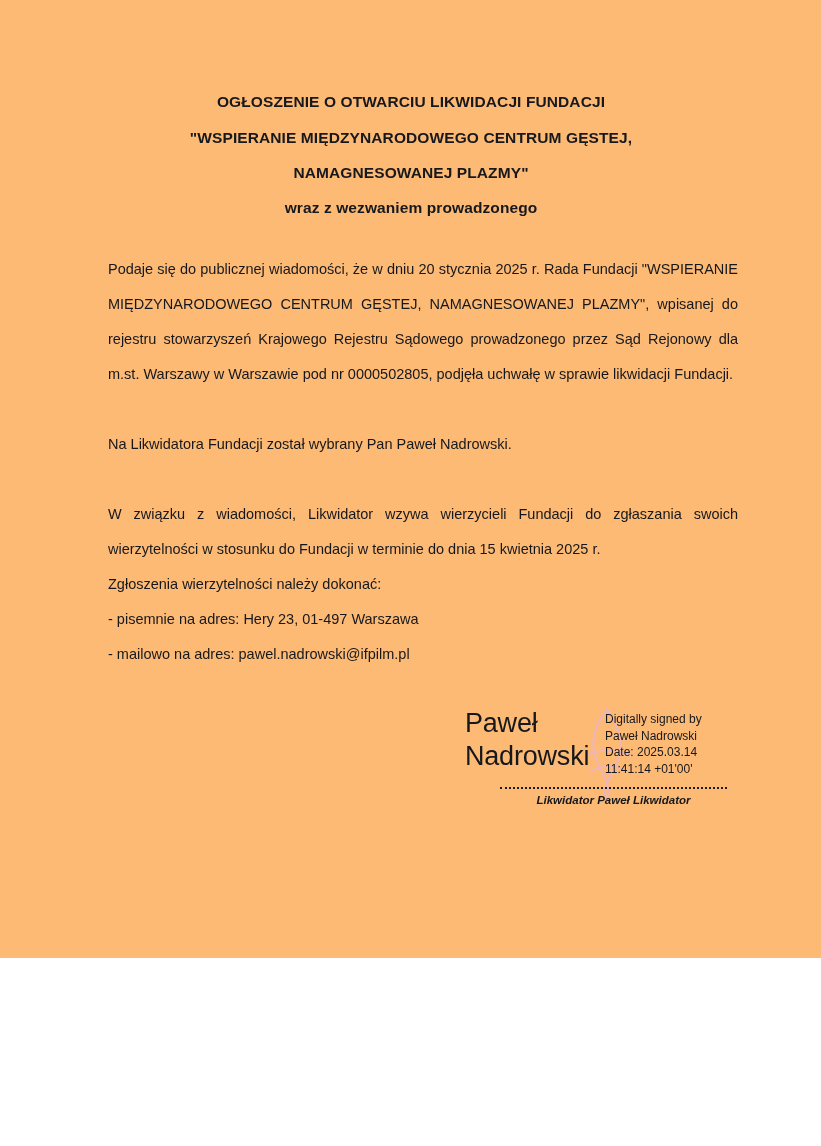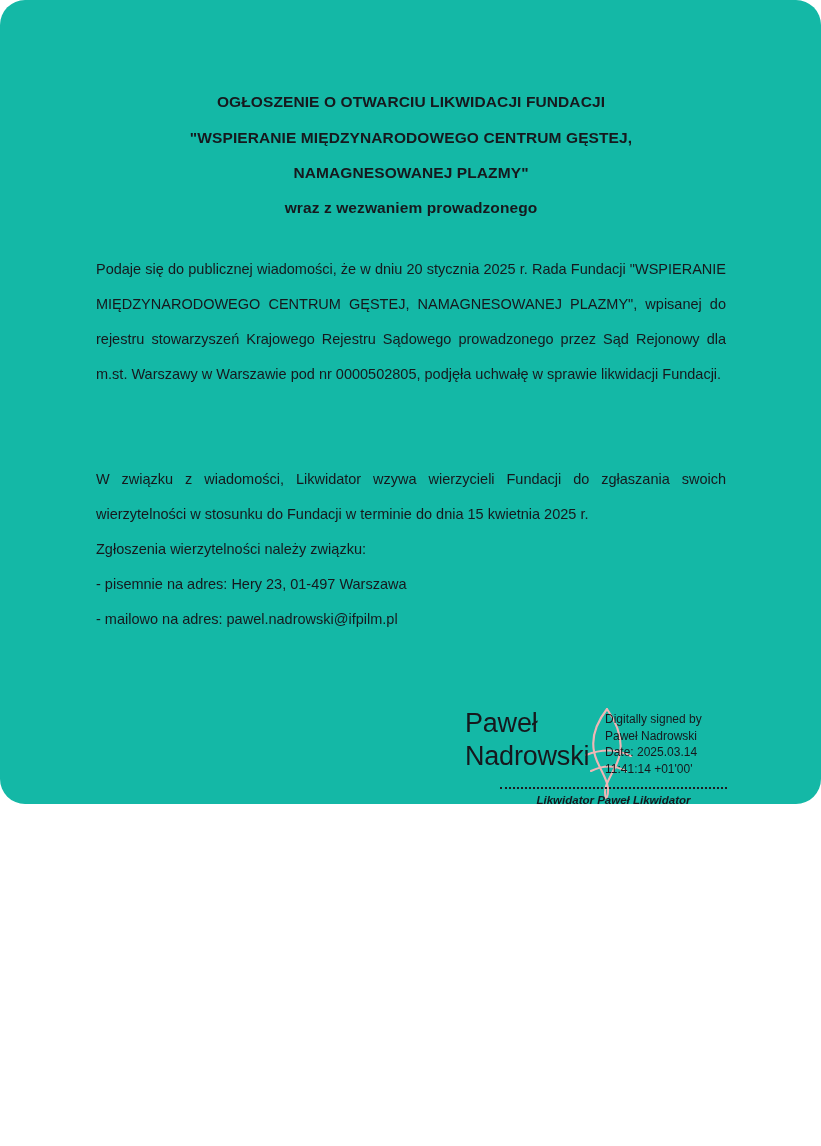--- a/index.html
+++ b/index.html
@@ -4,26 +4,25 @@
 <title>Ogłoszenie o otwarciu likwidacji fundacji</title>
 <style>
   html, body {
     margin: 0;
     padding: 0;
     background: #ffffff;
   }
   .page {
     position: relative;
     width: 821px;
-    height: 804px;
-    background: #14b8a6;
+    height: 958px;
+    background: #fdba74;
     overflow: hidden;
     font-family: "Liberation Sans", sans-serif;
     color: #16181d;
-    border-radius: 25px;
     -webkit-font-smoothing: antialiased;
   }
 
   
   .title-block {
     position: absolute;
     left: 96px;
     top: 84px;
     width: 630px;
     text-align: center;
@@ -35,21 +34,21 @@
     line-height: 35px;
     white-space: nowrap;
   }
   .title-line.sub {
     margin-top: 1px;
   }
 
   
   .body-block {
     position: absolute;
-    left: 96px;
+    left: 108px;
     top: 252px;
     width: 630px;
   }
   p.para {
     margin: 0;
     font-size: 14.5px;
     line-height: 35px;
     text-align: justify;
     text-justify: inter-word;
   }
@@ -144,26 +143,27 @@
     <div class="title-line">wraz z wezwaniem prowadzonego</div>
   </div>
 
   <div class="body-block">
 
     <p class="para">Podaje się do publicznej wiadomości, że w dniu 20 stycznia 2025 r. Rada Fundacji "WSPIERANIE MIĘDZYNARODOWEGO CENTRUM GĘSTEJ, NAMAGNESOWANEJ PLAZMY", wpisanej do rejestru stowarzyszeń Krajowego Rejestru Sądowego prowadzonego przez Sąd Rejonowy dla m.st. Warszawy w Warszawie pod nr 0000502805, podjęła uchwałę w sprawie likwidacji Fundacji.</p>
 
 
     <div class="spacer-line"></div>
 
+    <p class="para nojust">Na Likwidatora Fundacji został wybrany Pan Paweł Nadrowski.</p>
 
     <div class="spacer-line"></div>
 
     <p class="para"><span>W związku z wiadomości, </span><b>Likwidator wzywa</b><span> wierzycieli Fundacji do zgłaszania swoich wierzytelności w stosunku do Fundacji w terminie do dnia 15 kwietnia 2025 r.</span></p>
 
-    <p class="para nojust">Zgłoszenia wierzytelności należy związku:</p>
+    <p class="para nojust">Zgłoszenia wierzytelności należy dokonać:</p>
 
     <p class="para nojust">- pisemnie na adres: Hery 23, 01-497 Warszawa</p>
 
     <p class="para nojust">- mailowo na adres: pawel.nadrowski@ifpilm.pl</p>
   </div>
 
   <div class="signature">
 
     <svg class="sig-flourish" viewBox="0 0 62 96" aria-hidden="true">
       <g fill="none" stroke="#f0b6b6" stroke-width="2.1" stroke-linecap="round">

